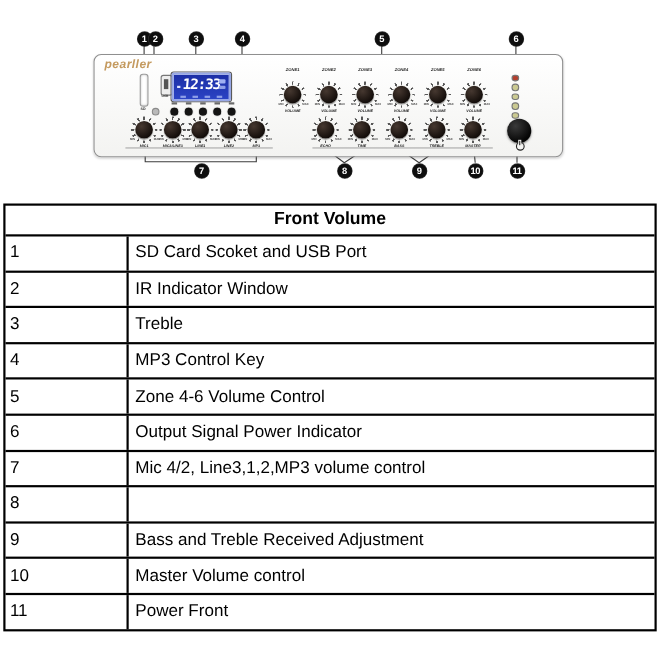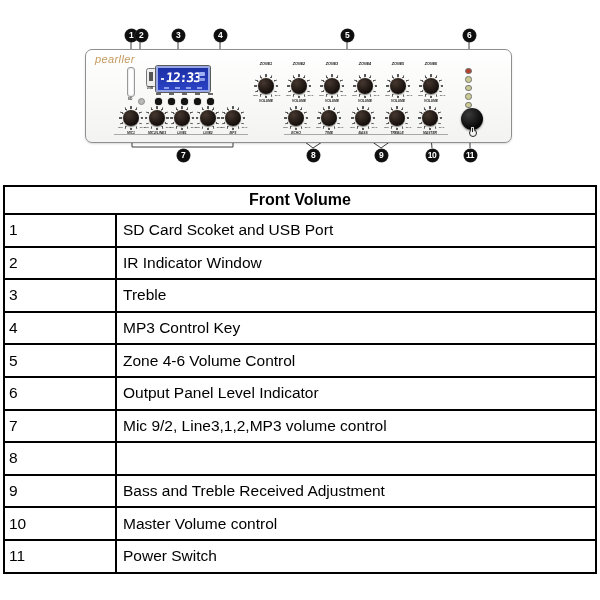--- a/index.html
+++ b/index.html
@@ -3,21 +3,21 @@
 <meta charset="utf-8">
 <style>
   html,body{margin:0;padding:0;}
   body{width:600px;height:600px;background:#fff;font-family:"Liberation Sans",sans-serif;position:relative;overflow:hidden;}
   .stage{position:absolute;inset:0;}
 
   
   .device{position:absolute;left:85px;top:49px;width:425px;height:92px;
     background:linear-gradient(#ffffff,#f3f3f1);border:1.5px solid #8f8f8f;border-radius:7px;
     box-shadow:0 1px 2px rgba(0,0,0,.15);}
-  .brand{position:absolute;left:9px;top:3px;font-size:11px;font-weight:normal;font-style:italic;
+  .brand{position:absolute;left:9px;top:3px;font-size:11px;font-weight:bold;font-style:italic;
     color:#c49a5f;letter-spacing:.4px;}
   .sd-slot{position:absolute;left:41px;top:17px;width:6px;height:28px;background:#fff;
     border:1px solid #999;border-radius:3px;box-shadow:inset 0 0 2px #bbb;}
   .sd-label{position:absolute;left:36px;top:46px;width:16px;text-align:center;font-size:6px;
     transform:scale(.55);color:#333;font-weight:bold;}
   .ir-window{position:absolute;left:52px;top:48px;width:5px;height:5px;border-radius:50%;
     background:#b9b9b9;border:1px solid #8a8a8a;}
   .usb-port{position:absolute;left:60px;top:18px;width:9px;height:17px;background:#eee;
     border:1px solid #777;border-radius:2.5px;}
   .usb-port::after{content:'';position:absolute;left:2px;top:3px;width:3.5px;height:9px;background:#555;}
@@ -286,40 +286,40 @@
         <div class="pt-row">
           <div class="pt-num">4</div>
           <div class="pt-desc">MP3 Control Key</div>
         </div>
         <div class="pt-row">
           <div class="pt-num">5</div>
           <div class="pt-desc">Zone 4-6 Volume Control</div>
         </div>
         <div class="pt-row">
           <div class="pt-num">6</div>
-          <div class="pt-desc">Output Panel Level Indicator</div>
+          <div class="pt-desc">Output Signal Power Indicator</div>
         </div>
         <div class="pt-row">
           <div class="pt-num">7</div>
-          <div class="pt-desc">Mic 9/2, Line3,1,2,MP3 volume control</div>
+          <div class="pt-desc">Mic 4/2, Line3,1,2,MP3 volume control</div>
         </div>
         <div class="pt-row">
           <div class="pt-num">8</div>
         </div>
         <div class="pt-row">
           <div class="pt-num">9</div>
           <div class="pt-desc">Bass and Treble Received Adjustment</div>
         </div>
         <div class="pt-row">
           <div class="pt-num">10</div>
           <div class="pt-desc">Master Volume control</div>
         </div>
         <div class="pt-row">
           <div class="pt-num">11</div>
-          <div class="pt-desc">Power Switch</div>
+          <div class="pt-desc">Power Front</div>
         </div>
       </div>
   </div>
 
 <div class="callout" style="left: 124.5px; top: 28.5px;">1</div>
     <div class="callout" style="left: 134.5px; top: 28.5px;">2</div>
     <div class="callout" style="left: 171.5px; top: 28.5px;">3</div>
     <div class="callout" style="left: 213.5px; top: 28.5px;">4</div>
     <div class="callout" style="left: 340.5px; top: 28.5px;">5</div>
     <div class="callout" style="left: 462.5px; top: 28.5px;">6</div>

